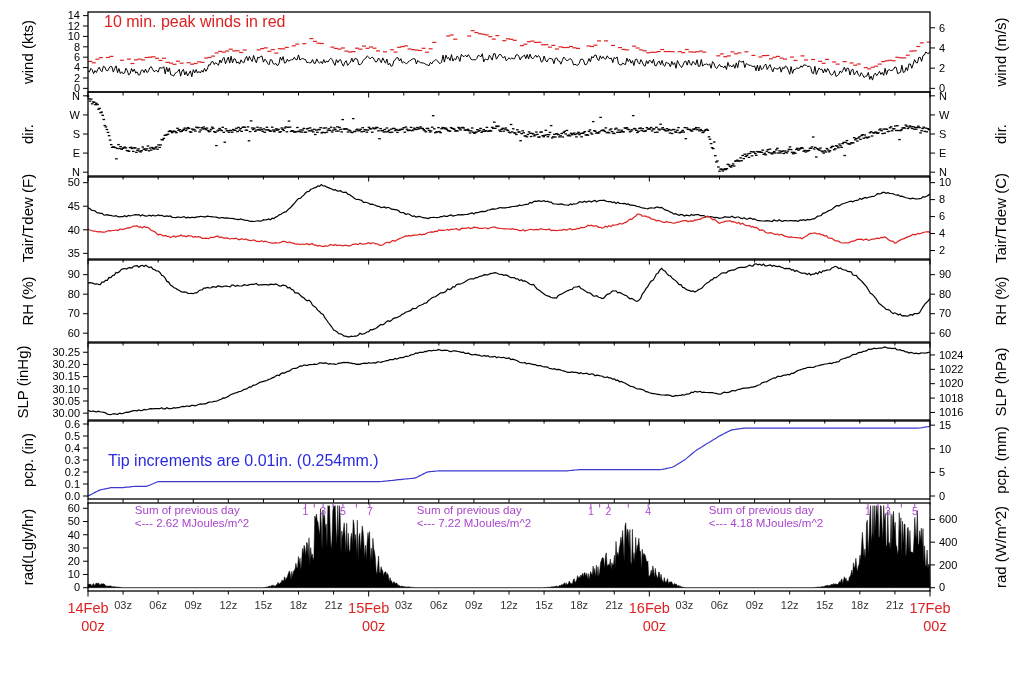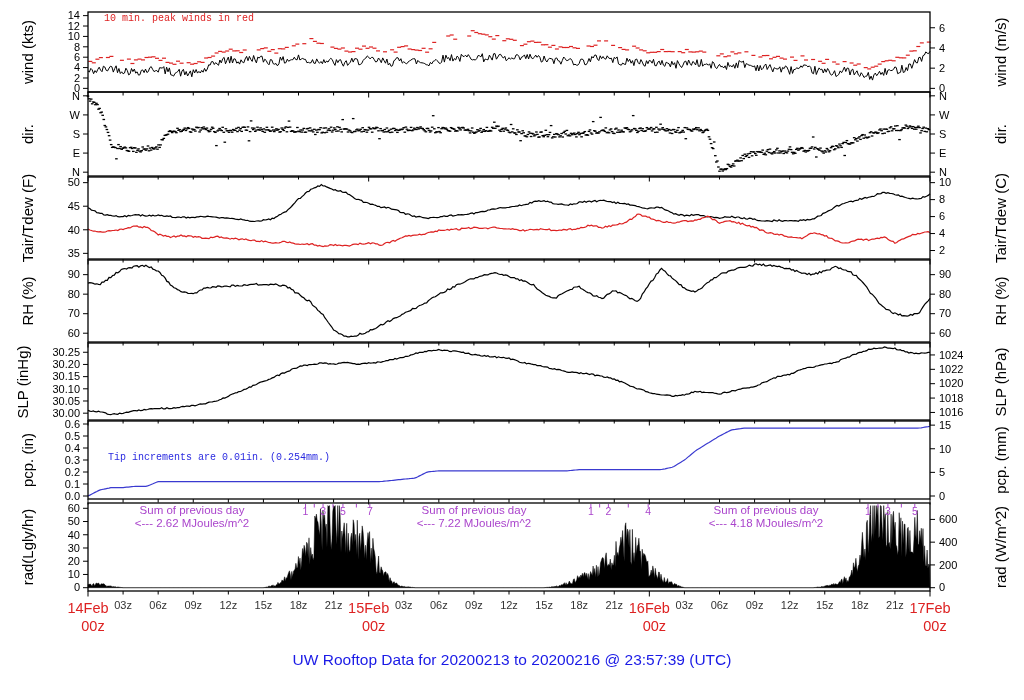--- a/index.html
+++ b/index.html
@@ -1,25 +1,25 @@
 <!DOCTYPE html>
 <html><head>
 <meta charset="utf-8">
 <style>
   html,body{margin:0;padding:0;background:#ffffff;}
   body{font-family:"Liberation Sans",sans-serif;}
   #stage{position:relative;width:1024px;height:700px;background:#fff;overflow:hidden;}
   svg text{font-family:"Liberation Sans",sans-serif;}
   .ylab{position:absolute;white-space:nowrap;transform:translate(-50%,-50%) rotate(-90deg);
         font-size:15px;color:#000;}
-  .note{position:absolute;font-size:10px;white-space:nowrap;font-family:Liberation Mono, monospace;}
+  .note{position:absolute;font-size:16px;white-space:nowrap;}
   .note-wind{left:104px;top:13px;color:#dd2222;}
   .note-pcp{left:108px;top:452px;color:#2a2ae0;}
   .sum{position:absolute;top:504px;color:#aa44cc;font-size:11.5px;line-height:13px;
-       text-align:center;transform:translateX(-50%);white-space:nowrap;}
+       transform:translateX(-50%);white-space:nowrap;}
   .sum1{left:192px;} .sum2{left:474px;} .sum3{left:766px;}
   .chart-title{position:absolute;top:651px;left:0;width:1024px;text-align:center;
        color:#1a1ae6;font-size:15.5px;}
 </style>
 </head>
 <body>
 
 <div id="stage">
   <svg id="plot" width="1024" height="700" viewBox="0 0 1024 700">
       <g>
@@ -1451,14 +1451,13 @@
   </div>
   <div class="sum sum2">
     <div>Sum of previous day</div>
     <div>&lt;--- 7.22 MJoules/m^2</div>
   </div>
   <div class="sum sum3">
     <div>Sum of previous day</div>
     <div>&lt;--- 4.18 MJoules/m^2</div>
   </div>
 
-  <div class="chart-title">UW Rooftop Data for 20200213  to  20200216 @ 23:57:39  (UTC)</div>
 </div>
 
 </body></html>

